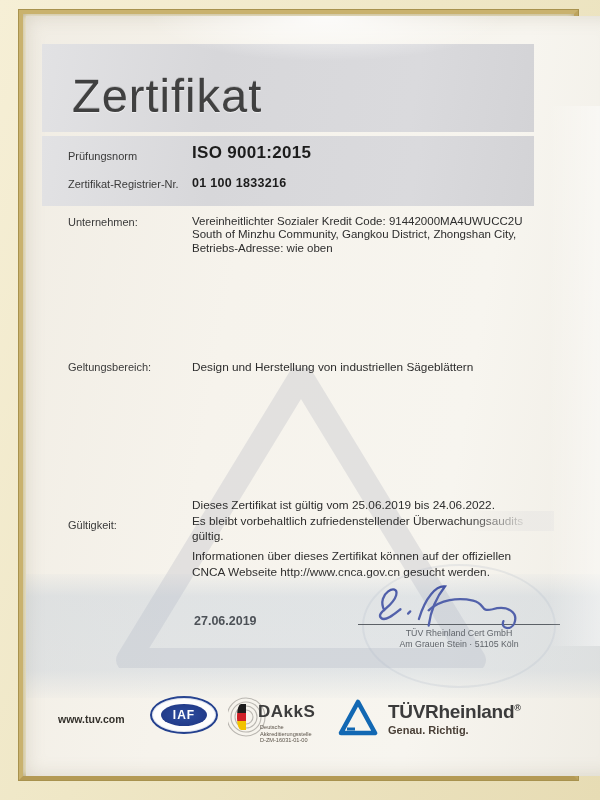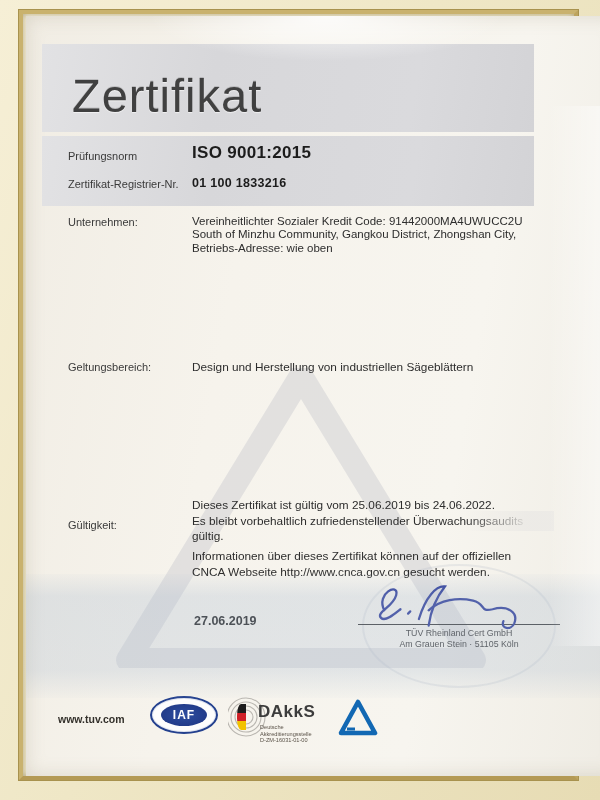--- a/index.html
+++ b/index.html
@@ -181,20 +181,24 @@
       <div>Akkreditierungsstelle</div>
       <div>D-ZM-16031-01-00</div>
     </div>
   </div>
 
   <div class="tuv">
     <svg width="40" height="40" viewBox="0 0 40 40">
       <polygon points="20,4 37,35 3,35" fill="none" stroke="#1268b3" stroke-width="4.6" stroke-linejoin="round"></polygon>
       <path d="M9,31 L17,31" stroke="#1268b3" stroke-width="3"></path>
     </svg>
+    <div class="tuv-text">
+      <div class="tuv-brand"><span>TÜVRheinland</span><span class="tuv-reg">®</span></div>
+      <div class="tuv-tagline">Genau. Richtig.</div>
+    </div>
   </div>
 
   <div class="glare-fade"></div>
   <div class="blue-band"></div>
   <div class="glare-right"></div>
   <div class="glare-top"></div>
 
 </div>
 
 </body></html>

